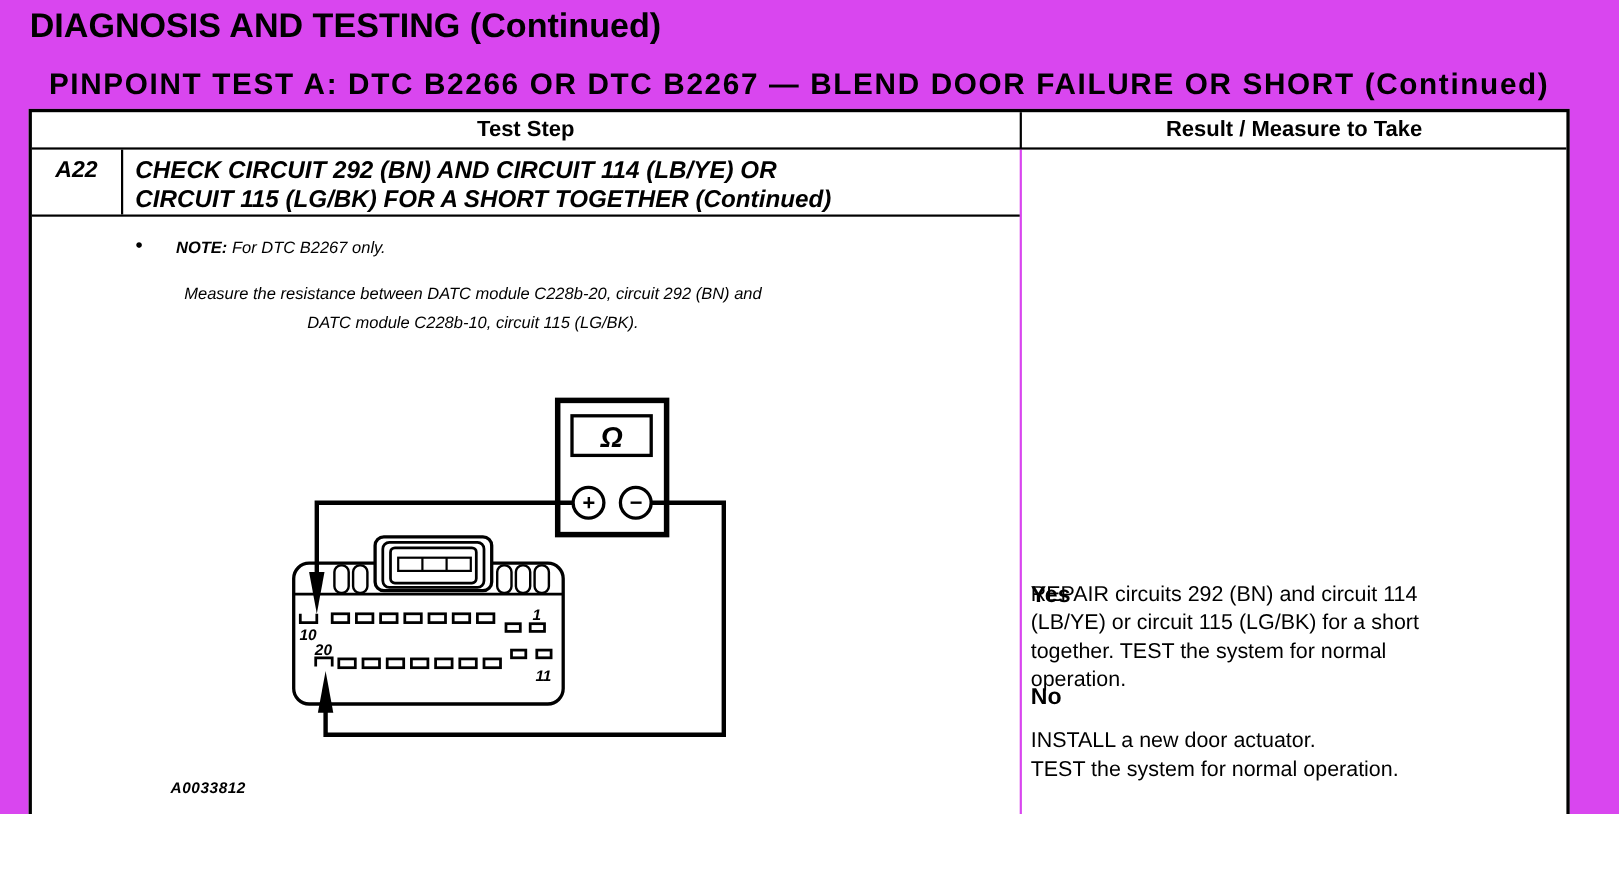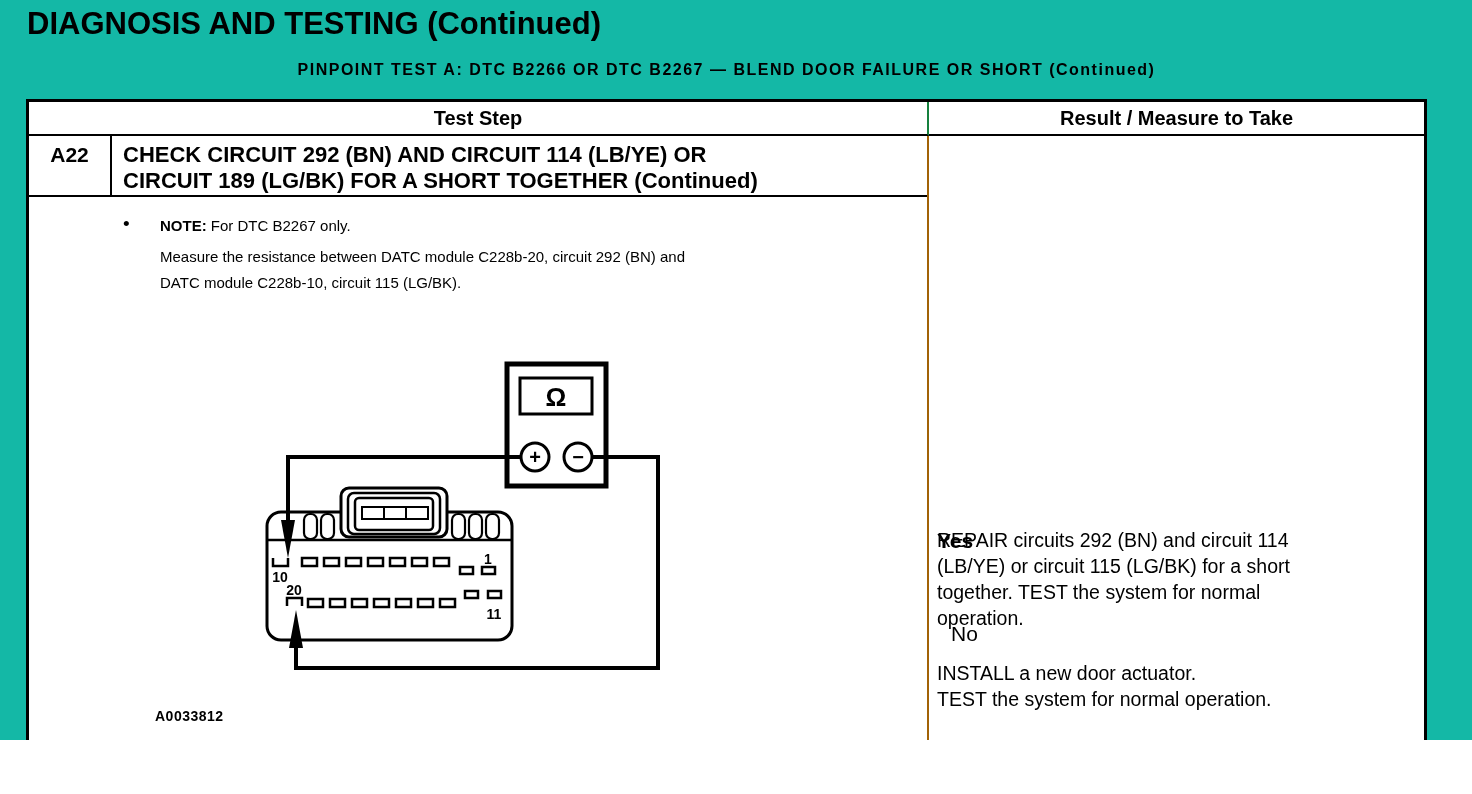--- a/index.html
+++ b/index.html
@@ -1,49 +1,49 @@
 <!DOCTYPE html>
 <html><head>
 <meta charset="utf-8">
 <style>
   * { margin:0; padding:0; box-sizing:border-box; }
   html, body { background:#ffffff; }
   body { width:1472px; height:794px; font-family:"Liberation Sans","DejaVu Sans",sans-serif; color:#000; }
-  .page { position:relative; width:1472px; height:740px; background:#14b8a6; overflow:hidden; }
+  .page { position:relative; width:1472px; height:740px; background:#d946ef; overflow:hidden; }
   .b { font-weight:bold; }
 
   .doc-title { position:absolute; left:27px; top:6px; font-size:31px; font-weight:bold; white-space:nowrap; }
   .doc-subtitle { position:absolute; left:26px; top:61px; width:1401px; text-align:center;
-                  font-size:16px; font-weight:bold; letter-spacing:1.5px; white-space:nowrap; }
+                  font-size:27px; font-weight:bold; letter-spacing:1.5px; white-space:nowrap; }
 
   .pp-table { position:absolute; left:26px; top:99px; width:1401px; height:685px;
               border:3px solid #000; display:grid; grid-template-columns:900px 1fr;
               grid-template-rows:34px 1fr; background:#fff; }
   .th { font-size:20px; font-weight:bold; display:flex; align-items:center; justify-content:center;
         border-bottom:2px solid #000; }
-  .th-left { border-right:2px solid #15803d; }
+  .th-left { border-right:2px solid #000000; }
 
-  .left-body { position:relative; border-right:2px solid #a16207; }
+  .left-body { position:relative; border-right:2px solid #d946ef;font-style:italic; }
   .step-head { display:grid; grid-template-columns:83px 1fr; height:61px; border-bottom:2px solid #000; }
   .step-id { border-right:2px solid #000; text-align:center; padding-top:7px; font-size:21px; font-weight:bold; }
   .step-title { padding:6px 0 0 11px; font-size:22px; line-height:26px; font-weight:bold; max-width:660px; }
 
   .note-block { position:absolute; left:94px; top:77px; display:flex; }
   .bullet { font-size:19px; width:37px; flex:0 0 37px; }
   .note-lines { font-size:15px; line-height:26px; }
-  .instruction { max-width:540px; margin-top:5px; }
+  .instruction { max-width:540px; margin-top:16px;text-align:center; }
 
   .diagram { position:absolute; left:211px; top:216px; }
   .fig-id { position:absolute; left:126px; top:572px; font-size:14px; font-weight:bold; letter-spacing:0.5px; }
   .question-block { position:absolute; left:94px; top:610px; display:flex; font-size:19.5px; font-weight:bold; }
 
   .right-body { position:relative; font-size:19.5px; }
   .yes-label { position:absolute; left:8px; top:349px; font-size:21px; font-weight:bold;margin-top:44px; }
   .yes-action { position:absolute; left:8px; top:391px; max-width:400px; line-height:26px; }
-  .no-label  { position:absolute; left:22px; top:486px; font-size:21px; font-weight:normal; }
+  .no-label  { position:absolute; left:8px; top:486px; font-size:21px; font-weight:bold; }
   .no-action { position:absolute; left:8px; top:525px; line-height:25.5px; white-space:nowrap; }
 
   svg .ln { stroke:#000; fill:none; }
   svg .wh { fill:#fff; stroke:#000; }
   svg text { fill:#000; font-family:"Liberation Sans","DejaVu Sans",sans-serif; }
 </style>
 </head>
 <body>
 
 <div class="page">
@@ -53,21 +53,21 @@
 
   <div class="pp-table">
 
     <div class="th th-left">Test Step</div>
     <div class="th">Result / Measure to Take</div>
 
     <div class="left-body">
 
       <div class="step-head">
         <div class="step-id">A22</div>
-        <div class="step-title">CHECK CIRCUIT 292 (BN) AND CIRCUIT 114 (LB/YE) OR CIRCUIT 189 (LG/BK) FOR A SHORT TOGETHER (Continued)</div>
+        <div class="step-title">CHECK CIRCUIT 292 (BN) AND CIRCUIT 114 (LB/YE) OR CIRCUIT 115 (LG/BK) FOR A SHORT TOGETHER (Continued)</div>
       </div>
 
       <div class="note-block">
         <span class="bullet">•</span>
         <div class="note-lines">
           <div><span class="b">NOTE:</span> <span>For DTC B2267 only.</span></div>
           <div class="instruction">Measure the resistance between DATC module C228b-20, circuit 292 (BN) and DATC module C228b-10, circuit 115 (LG/BK).</div>
         </div>
       </div>
 

